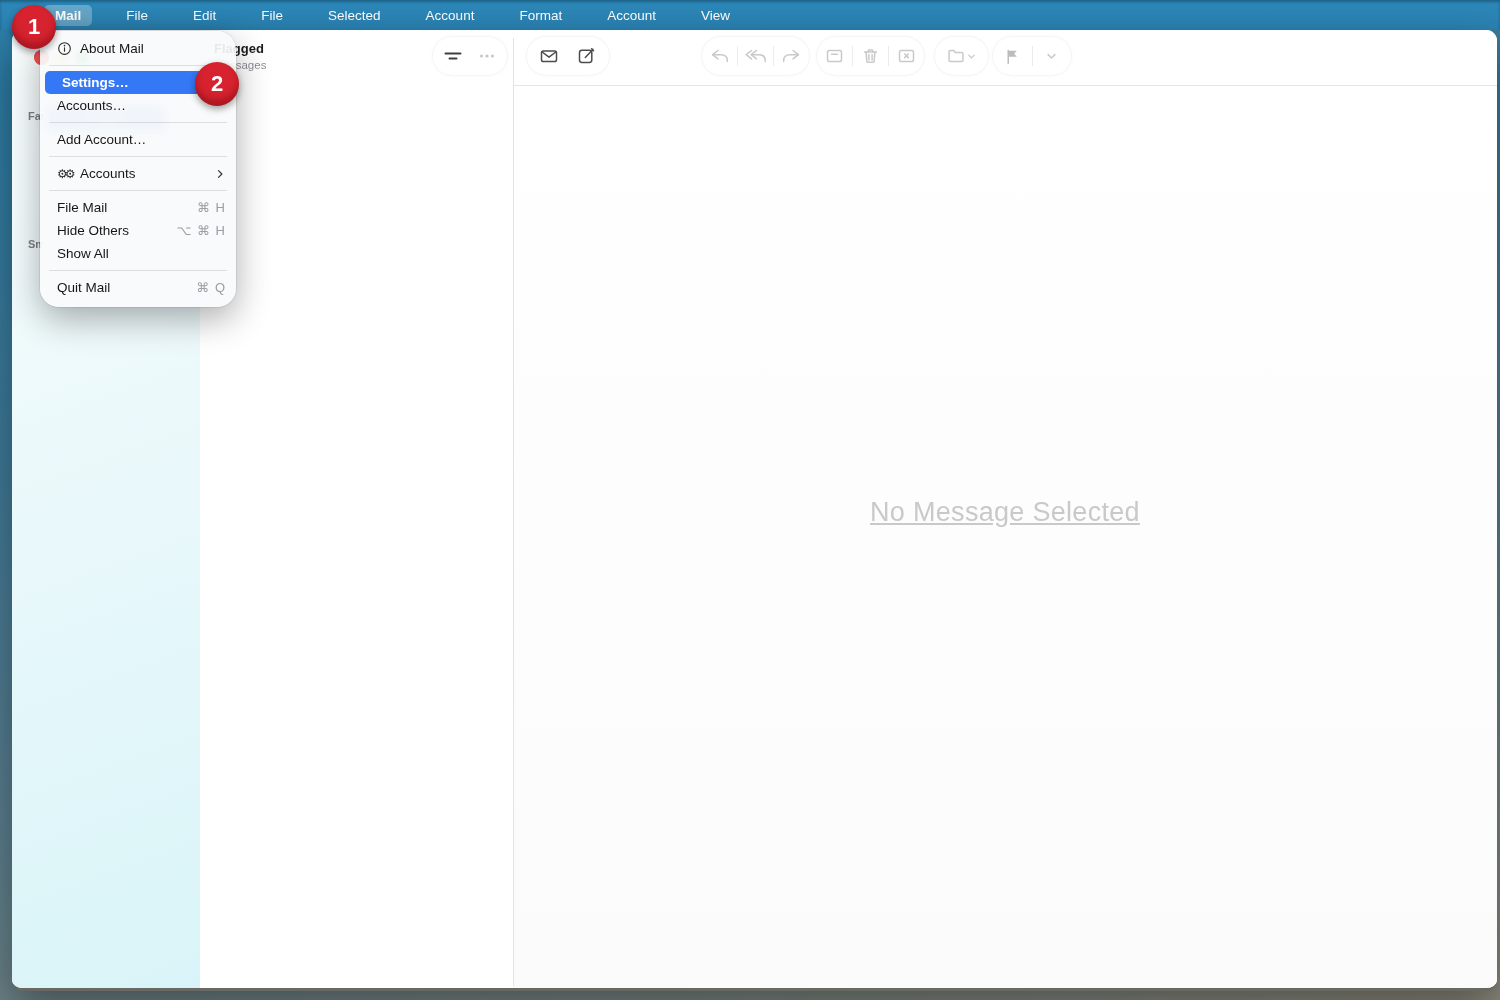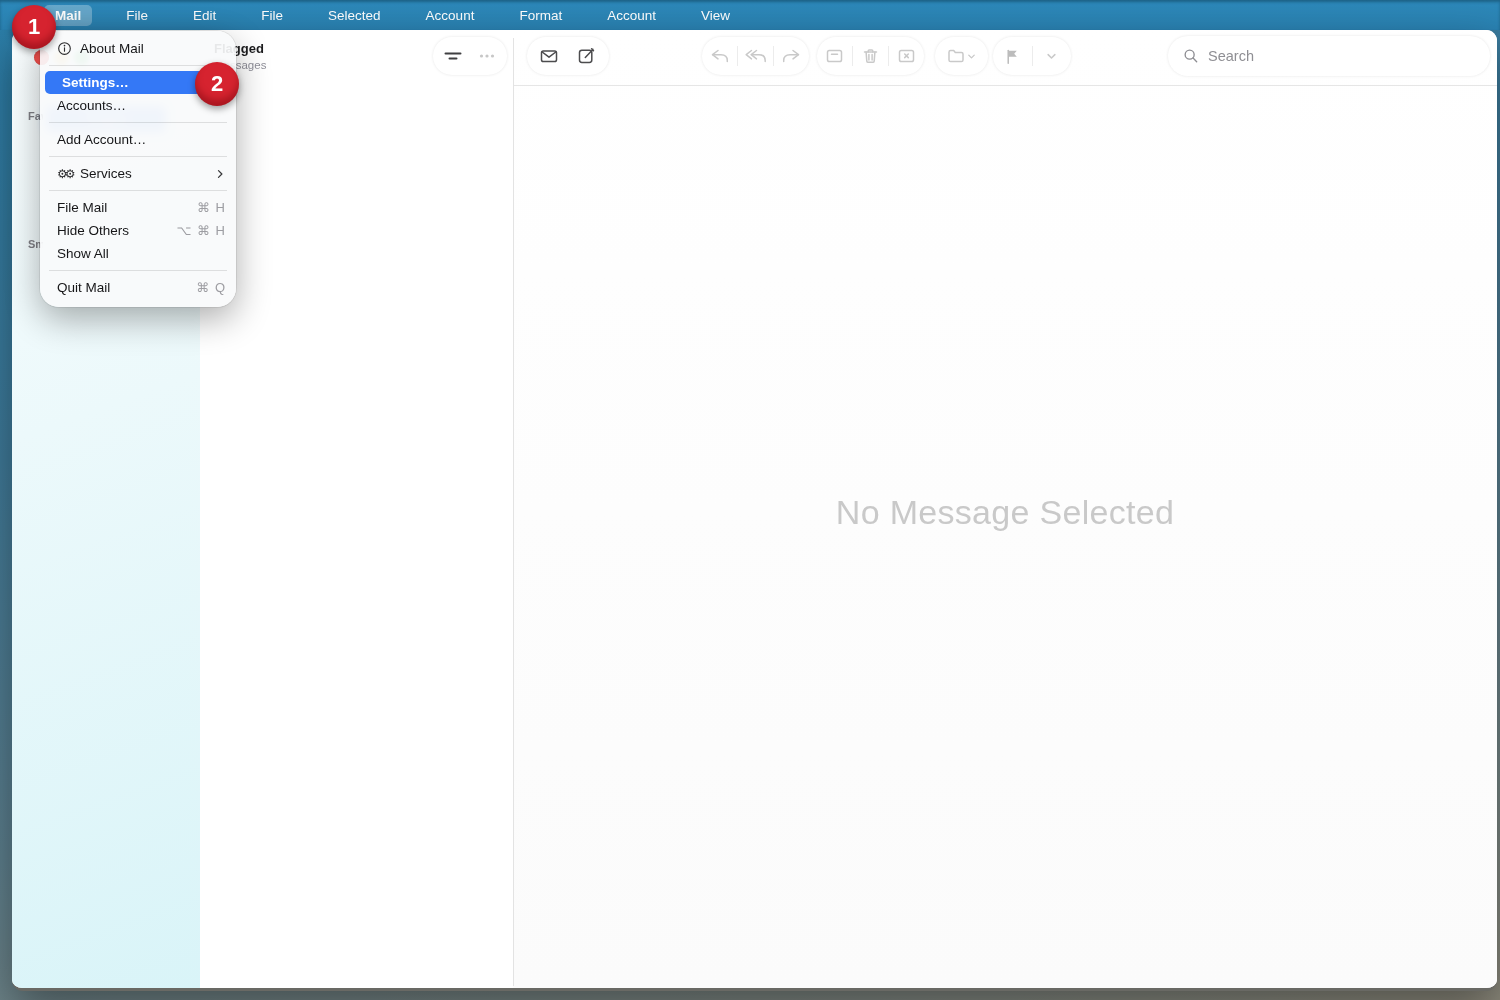--- a/index.html
+++ b/index.html
@@ -47,21 +47,21 @@
     position:absolute; left:34px; top:76px; width:120px; height:26px;
     background:#3c82f6; border-radius:6px; filter:blur(5px); opacity:.55;
     color:#fff; font-size:12px; display:flex; align-items:center; justify-content:center;
   }
   .list-col { position:absolute; left:188px; top:0; width:313px; height:100%; background:#fff; }
   .main-col { position:absolute; left:501px; top:0; right:0; height:100%;
               background:linear-gradient(#ffffff,#fbfbfb);
               display:flex; align-items:center; justify-content:center; }
   .v-divider { position:absolute; left:501px; top:8px; bottom:2px; width:1px; background:#e3e3e3; }
   .h-line { position:absolute; left:502px; right:0; top:55px; height:1px; background:#e6e6e6; }
-  .empty-state { color:#c9c9c9; font-size:34px; letter-spacing:.3px; margin-top:6px; }
+  .empty-state { color:#c9c9c9; font-size:27px; letter-spacing:.3px; margin-top:6px;text-decoration:underline; }
   .list-header { position:absolute; left:202px; top:11px; }
   .list-header .lh-title { font-size:13px; font-weight:700; color:#1c1c1e; }
   .list-header .lh-sub { font-size:11.5px; color:#90909a; margin-top:3px; }
   
   .pill {
     position:absolute; top:7px; height:38px; background:#fff; border-radius:19px;
     box-shadow:0 0 3px rgba(0,0,0,.10);
     display:flex; align-items:center; justify-content:space-evenly;
   }
   .pill .sep { width:1px; height:20px; background:#ececec; }
@@ -252,27 +252,20 @@
       </svg>
     </span>
     <span class="sep"></span>
     <span class="tbtn">
       <svg class="ic" width="15" height="15" viewBox="0 0 20 20">
         <path d="M5.5 7.5 l4.5 4.5 4.5-4.5" stroke="#c9c9c9" stroke-width="2"></path>
       </svg>
     </span>
   </div>
 
-  <div class="search-pill">
-    <svg class="ic" width="18" height="18" viewBox="0 0 20 20">
-      <circle cx="8.5" cy="8.5" r="5" stroke="#8d8d92"></circle>
-        <path d="M12.3 12.3 L16.3 16.3" stroke="#8d8d92"></path>
-    </svg>
-    <input type="text" placeholder="Search" style="">
-  </div>
 </div>
 
 <div class="dropdown">
   <div class="dd-item">
     <span class="dd-ico">
       <svg width="15" height="15" viewBox="0 0 16 16" fill="none" stroke="#2c2c2e" stroke-width="1.2">
         <circle cx="8" cy="8" r="6.2"></circle>
           <path d="M8 7.2 v3.6" stroke-linecap="round"></path>
           <circle cx="8" cy="4.9" r="0.9" fill="#2c2c2e" stroke="none"></circle>
       </svg>
@@ -287,21 +280,21 @@
   <div class="dd-item">
     <span>Accounts…</span>
   </div>
   <div class="dd-div"></div>
   <div class="dd-item">
     <span>Add Account…</span>
   </div>
   <div class="dd-div"></div>
   <div class="dd-item">
     <span class="dd-ico gears">⚙⚙</span>
-    <span>Services</span>
+    <span>Accounts</span>
     <span class="dd-chevron">
       <svg width="12" height="12" viewBox="0 0 16 16" fill="none" stroke="#3a3a3c" stroke-width="1.7" stroke-linecap="round" stroke-linejoin="round">
         <path d="M6 3.5 L10.5 8 L6 12.5"></path>
       </svg>
     </span>
   </div>
   <div class="dd-div"></div>
   <div class="dd-item">
     <span>File Mail</span>
     <span class="dd-short">⌘ H</span>

